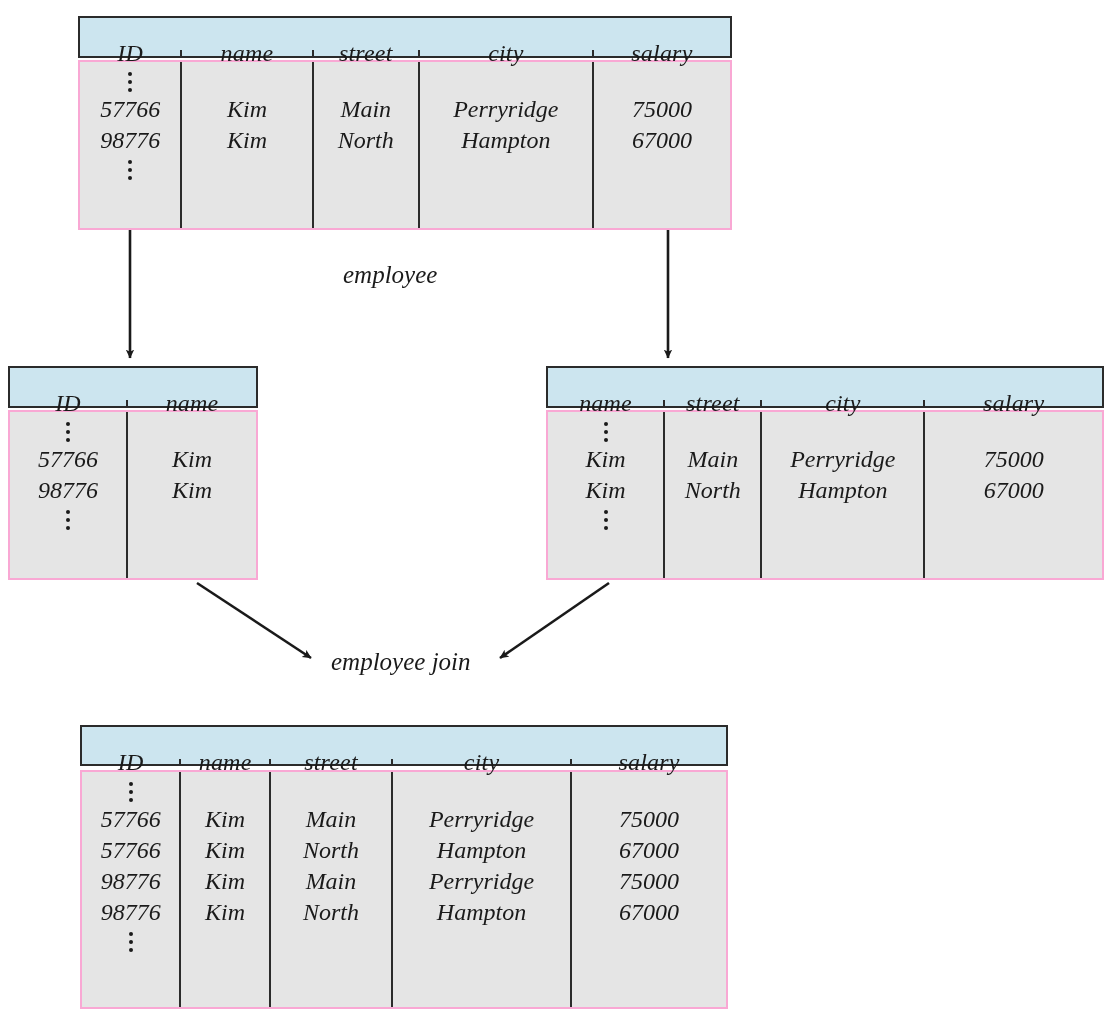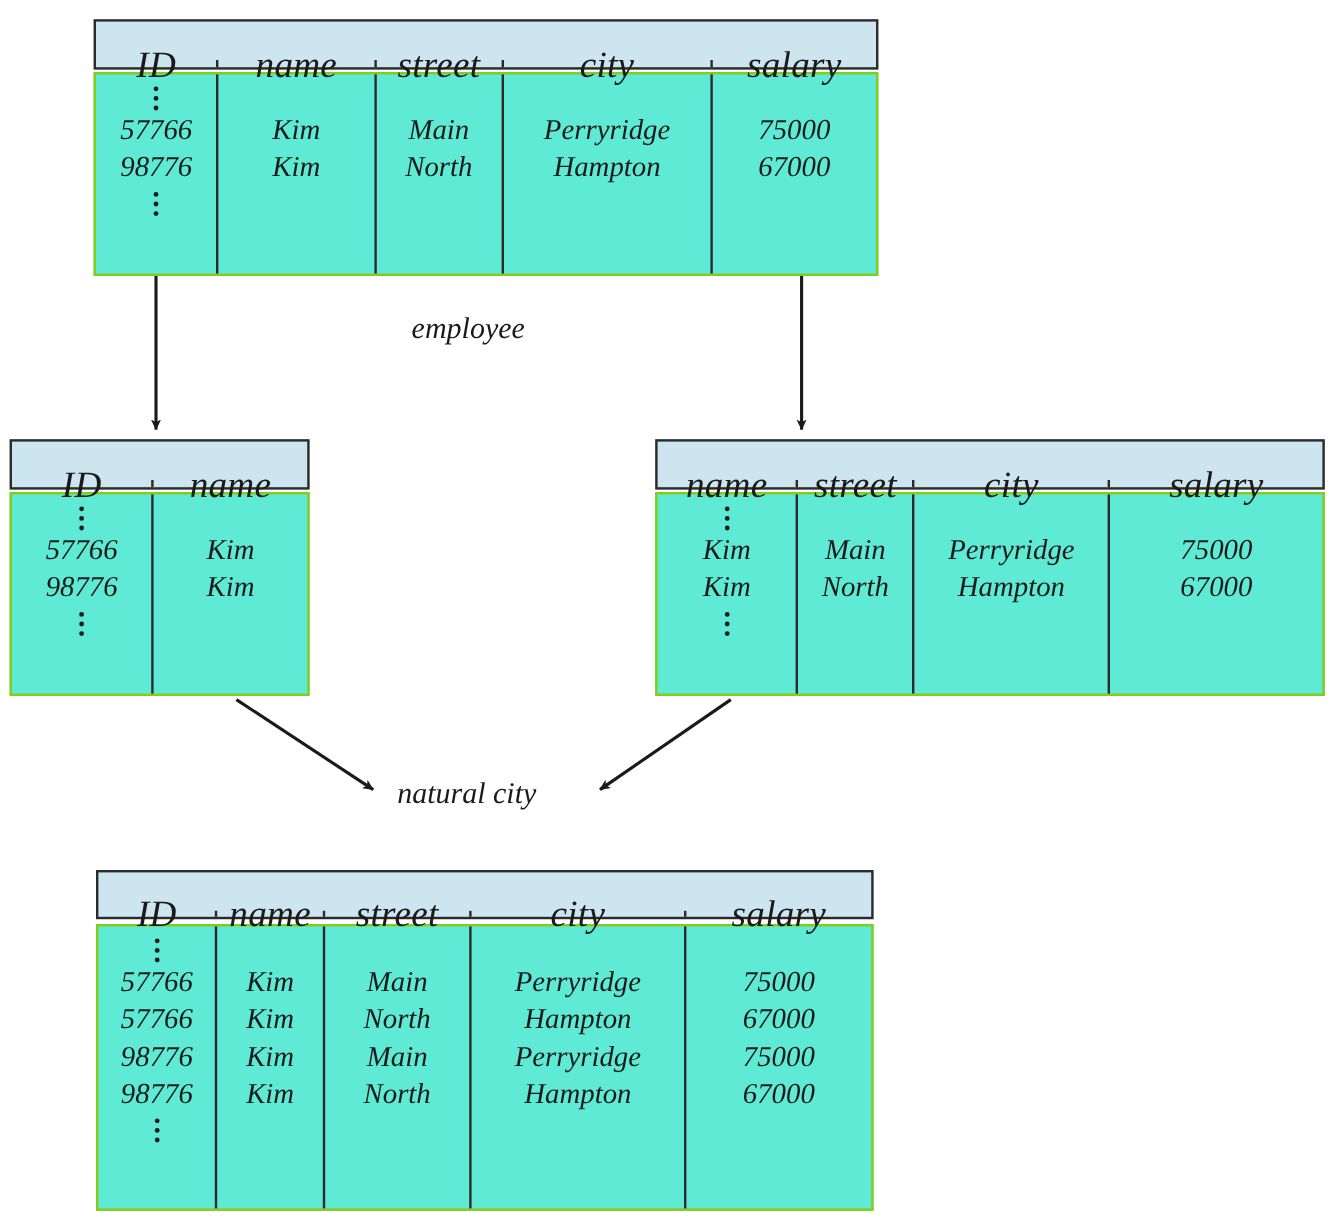--- a/index.html
+++ b/index.html
@@ -21,32 +21,32 @@
     position: absolute;
   }
   .rel-header {
     display: flex;
     border: 2px solid #2b2b2b;
     background: #cce5ef;
     box-sizing: border-box;
   }
   .rel-body {
     display: flex;
-    border: 2px solid #84cc16;
-    background: #5eead4;
+    border: 2px solid #f9a8d4;
+    background: #e5e5e5;
     box-sizing: border-box;
   }
   .hcell {
     box-sizing: border-box;
     border-right: 2px solid #2b2b2b;
     display: flex;
     align-items: center;
     justify-content: center;
     font-style: italic;
-    font-size: 31px;
+    font-size: 24px;
     line-height: 1;
     letter-spacing: .2px;
     margin-top: 32px;
   }
   .hcell:last-child { border-right: none; }
 
   .bcell {
     box-sizing: border-box;
     border-right: 2px solid #2b2b2b;
     display: flex;
@@ -257,21 +257,21 @@
           <span></span>
           <span></span>
           <span></span>
         </span>
       <span class="cellval">75000</span>
       <span class="cellval">67000</span>
     </div>
   </div>
 </div>
 
-<div class="caption" style="left:331px; top:648px;">natural city</div>
+<div class="caption" style="left:331px; top:648px;">employee join</div>
 
 <div class="reltable" style="left:80px; top:725px; width:648px;">
   <div class="rel-header" style="height:41px;">
     <div class="hcell" style="width:100px;">ID</div>
     <div class="hcell" style="width:90px;">name</div>
     <div class="hcell" style="width:123px;">street</div>
     <div class="hcell" style="width:180px;">city</div>
     <div class="hcell" style="width:155px;">salary</div>
   </div>
   <div class="rel-body" style="height:239px; margin-top:4px;">

